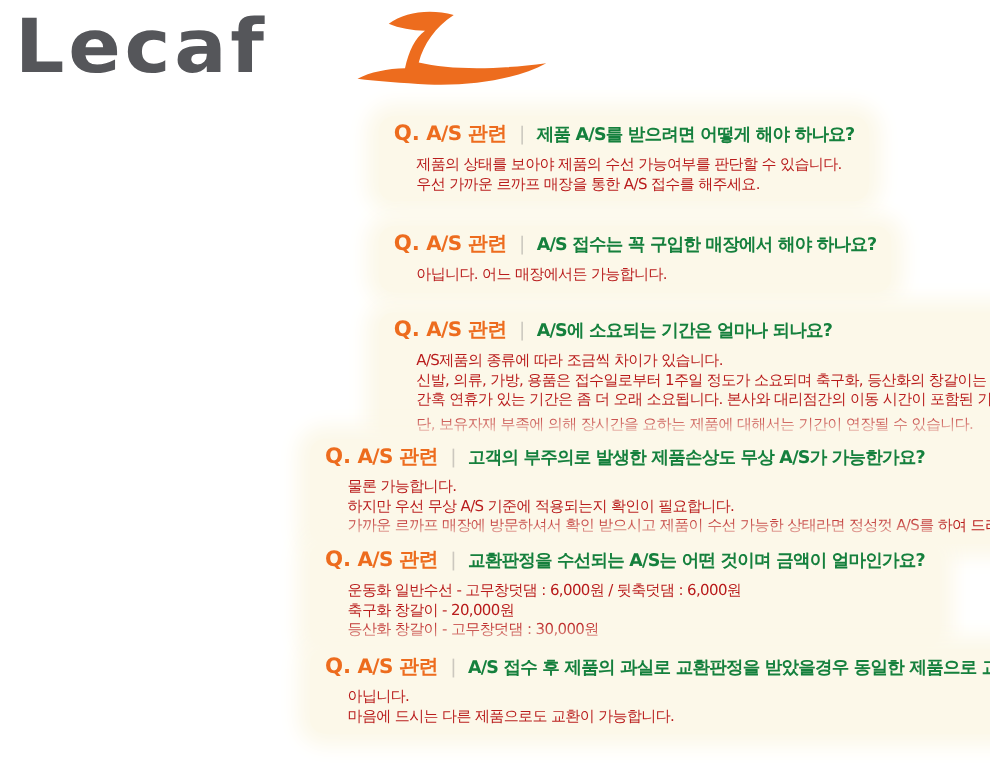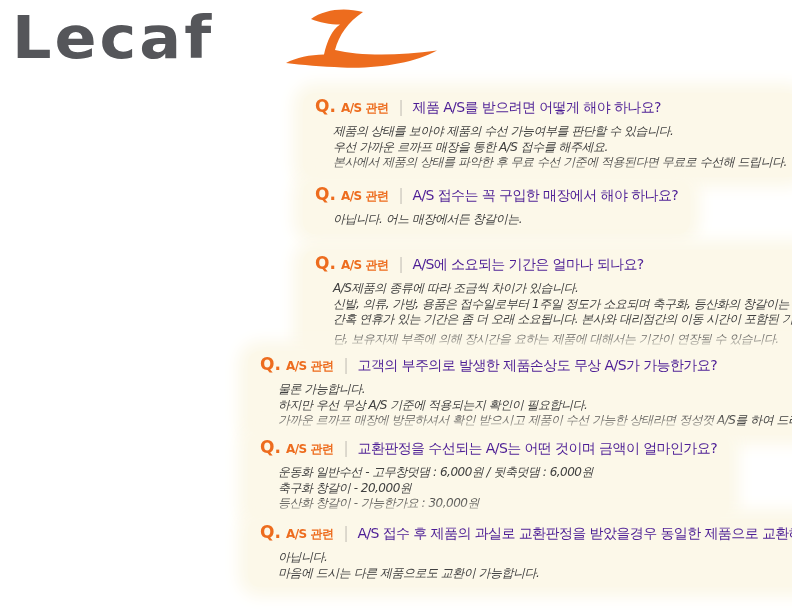--- a/index.html
+++ b/index.html
@@ -52,45 +52,44 @@
   }
   .qmark {
     color: #ED6C1E;
     font-weight: bold;
     font-size: 17px;
     margin-right: 5px;
   }
   .qcat {
     color: #ED6C1E;
     font-weight: bold;
-    font-size: 12px;
+    font-size: 16px;
     letter-spacing: -0.5px;
   }
   .qsep {
     color: #CCC8BF;
     font-size: 15px;
     font-weight: normal;
     margin: 0 9px 0 10px;
   }
   .qtext {
-    color: #4c1d95;
-    font-weight: normal;
+    color: #15803d;
+    font-weight: bold;
     font-size: 14px;
     letter-spacing: -0.6px;
   }
   .faq-a {
     margin-left: 18px;
     margin-top: 5px;
   }
   .aline {
-    color: #404040;
+    color: #b91c1c;
     font-size: 12px;
     line-height: 15.5px;
     letter-spacing: -0.5px;
-    font-style: italic;
   }
   .aline.spaced { margin-top: 4px; }
 </style>
 </head>
 <body>
 
 <div class="logo-wordmark">Lecaf</div>
 <svg class="logo-swoosh" viewBox="0 0 158 66" xmlns="http://www.w3.org/2000/svg">
   <path fill="#ED6C1E" d="
     M29 14
@@ -107,33 +106,32 @@
 <section class="faq-block pos-b1">
   <div class="faq-q">
     <span class="qmark">Q.</span>
     <span class="qcat">A/S 관련</span>
     <span class="qsep">|</span>
     <span class="qtext">제품 A/S를 받으려면 어떻게 해야 하나요?</span>
   </div>
   <div class="faq-a">
     <div class="aline">제품의 상태를 보아야 제품의 수선 가능여부를 판단할 수 있습니다.</div>
     <div class="aline">우선 가까운 르까프 매장을 통한 A/S 접수를 해주세요.</div>
-    <div class="aline">본사에서 제품의 상태를 파악한 후 무료 수선 기준에 적용된다면 무료로 수선해 드립니다.</div>
   </div>
 </section>
 
 <section class="faq-block pos-b2">
   <div class="faq-q">
     <span class="qmark">Q.</span>
     <span class="qcat">A/S 관련</span>
     <span class="qsep">|</span>
     <span class="qtext">A/S 접수는 꼭 구입한 매장에서 해야 하나요?</span>
   </div>
   <div class="faq-a">
-    <div class="aline">아닙니다. 어느 매장에서든 창갈이는.</div>
+    <div class="aline">아닙니다. 어느 매장에서든 가능합니다.</div>
   </div>
 </section>
 
 <section class="faq-block pos-b3">
   <div class="faq-q">
     <span class="qmark">Q.</span>
     <span class="qcat">A/S 관련</span>
     <span class="qsep">|</span>
     <span class="qtext">A/S에 소요되는 기간은 얼마나 되나요?</span>
   </div>
@@ -162,21 +160,21 @@
 <section class="faq-block pos-b5">
   <div class="faq-q">
     <span class="qmark">Q.</span>
     <span class="qcat">A/S 관련</span>
     <span class="qsep">|</span>
     <span class="qtext">교환판정을 수선되는 A/S는 어떤 것이며 금액이 얼마인가요?</span>
   </div>
   <div class="faq-a">
     <div class="aline">운동화 일반수선  -  고무창덧댐 : 6,000원  /  뒷축덧댐 : 6,000원</div>
     <div class="aline">축구화 창갈이  -  20,000원</div>
-    <div class="aline">등산화 창갈이  -  가능한가요 : 30,000원</div>
+    <div class="aline">등산화 창갈이  -  고무창덧댐 : 30,000원</div>
   </div>
 </section>
 
 <section class="faq-block pos-b6">
   <div class="faq-q">
     <span class="qmark">Q.</span>
     <span class="qcat">A/S 관련</span>
     <span class="qsep">|</span>
     <span class="qtext">A/S 접수 후 제품의 과실로 교환판정을 받았을경우 동일한 제품으로 교환해야 하나요?</span>
   </div>

